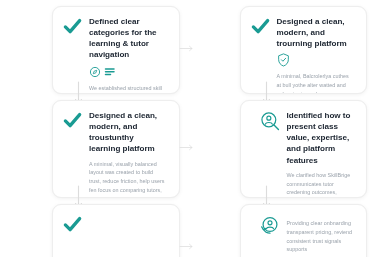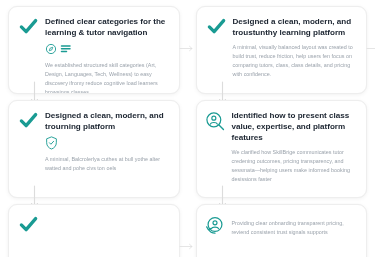--- a/index.html
+++ b/index.html
@@ -82,21 +82,21 @@
 
   .desc {
     margin-top: 5px;
     font-size: 5.4px;
     line-height: 1.62;
     color: #9aa2ab;
     letter-spacing: 0.01px;
   }
 
   
-  .card.icon-left { padding-left: 8px; }
+  .card.icon-left { padding-left: 19px; }
   .card.icon-left .lead-icon {
     flex: 0 0 auto;
     width: 20px;
     height: 20px;
     margin-top: 1px;
   }
   .card.icon-left .lead-icon svg { display: block; width: 20px; height: 20px; }
 
   
   .arrow-right {
@@ -109,21 +109,21 @@
   }
   .arrow-down {
     position: absolute;
     left: 22px;
     bottom: -18px;
     width: 9px;
     height: 30px;
   }
   .arrow-right svg, .arrow-down svg { display: block; overflow: visible; }
 
-  .cell-clip { overflow: visible; }
+  .cell-clip { overflow: visible; margin-left: 44px; }
 </style>
 </head>
 <body>
 
 <div class="board">
   <div class="grid">
 
     <div class="cell cell-clip">
       <div class="card">
         <span class="check">
@@ -162,44 +162,20 @@
     </div>
 
     <div class="cell cell-clip">
       <div class="card">
         <span class="check">
           <svg viewBox="0 0 24 24" fill="none">
             <path d="M3 12.5 L9 18.5 L21 4.5" stroke="#1a9b93" stroke-width="4.2" stroke-linecap="round" stroke-linejoin="round"></path>
           </svg>
         </span>
         <div class="body-col">
-          <div class="title">Designed a clean, modern, and troustunthy learning platform</div>
-          <div class="desc">A minimal, visually balanced layout was created to build trust, reduce friction, help users fen focus on comparing tutors, class, class details, and pricing with confidence.</div>
-        </div>
-      </div>
-      <span class="arrow-right">
-        <svg viewBox="0 0 30 12" fill="none">
-          <path d="M0 6 H24 M19 1.5 L24 6 L19 10.5" stroke="#dcdcdc" stroke-width="1.5" stroke-linecap="round" stroke-linejoin="round"></path>
-        </svg>
-      </span>
-      <span class="arrow-down">
-        <svg viewBox="0 0 12 34" fill="none">
-          <path d="M6 0 V28 M2 23.5 L6 28 L10 23.5" stroke="#dcdcdc" stroke-width="1.5" stroke-linecap="round" stroke-linejoin="round"></path>
-        </svg>
-      </span>
-    </div>
-
-    <div class="cell cell-clip">
-      <div class="card">
-        <span class="check">
-          <svg viewBox="0 0 24 24" fill="none">
-            <path d="M3 12.5 L9 18.5 L21 4.5" stroke="#1a9b93" stroke-width="4.2" stroke-linecap="round" stroke-linejoin="round"></path>
-          </svg>
-        </span>
-        <div class="body-col">
           <div class="title">Designed a clean, modern, and trourning platform</div>
           <div class="icon-row">
             <span>
               <svg width="13" height="14" viewBox="0 0 24 26" fill="none">
                 <path d="M12 1.6 L21 5.2 V12.5 C21 18.4 17 22.4 12 24.2
                          C7 22.4 3 18.4 3 12.5 V5.2 Z" stroke="#1a9b93" stroke-width="1.7" stroke-linejoin="round"></path>
                 <path d="M8.2 12.6 L10.9 15.3 L16 9.8" stroke="#1a9b93" stroke-width="1.7" stroke-linecap="round" stroke-linejoin="round"></path>
               </svg>
             </span>
           </div>
@@ -207,20 +183,44 @@
         </div>
       </div>
       <span class="arrow-down">
         <svg viewBox="0 0 12 34" fill="none">
           <path d="M6 0 V28 M2 23.5 L6 28 L10 23.5" stroke="#dcdcdc" stroke-width="1.5" stroke-linecap="round" stroke-linejoin="round"></path>
         </svg>
       </span>
     </div>
 
     <div class="cell cell-clip">
+      <div class="card">
+        <span class="check">
+          <svg viewBox="0 0 24 24" fill="none">
+            <path d="M3 12.5 L9 18.5 L21 4.5" stroke="#1a9b93" stroke-width="4.2" stroke-linecap="round" stroke-linejoin="round"></path>
+          </svg>
+        </span>
+        <div class="body-col">
+          <div class="title">Designed a clean, modern, and troustunthy learning platform</div>
+          <div class="desc">A minimal, visually balanced layout was created to build trust, reduce friction, help users fen focus on comparing tutors, class, class details, and pricing with confidence.</div>
+        </div>
+      </div>
+      <span class="arrow-right">
+        <svg viewBox="0 0 30 12" fill="none">
+          <path d="M0 6 H24 M19 1.5 L24 6 L19 10.5" stroke="#dcdcdc" stroke-width="1.5" stroke-linecap="round" stroke-linejoin="round"></path>
+        </svg>
+      </span>
+      <span class="arrow-down">
+        <svg viewBox="0 0 12 34" fill="none">
+          <path d="M6 0 V28 M2 23.5 L6 28 L10 23.5" stroke="#dcdcdc" stroke-width="1.5" stroke-linecap="round" stroke-linejoin="round"></path>
+        </svg>
+      </span>
+    </div>
+
+    <div class="cell cell-clip">
       <div class="card icon-left">
         <span class="lead-icon">
           <svg viewBox="0 0 26 26" fill="none">
             <circle cx="11.5" cy="11.5" r="9" stroke="#1a9b93" stroke-width="1.6"></circle>
             <path d="M18.2 18.2 L24 24" stroke="#1a9b93" stroke-width="1.8" stroke-linecap="round"></path>
             <circle cx="11.5" cy="9.3" r="2.6" stroke="#1a9b93" stroke-width="1.5"></circle>
             <path d="M7 17 C7.8 14.2 15.2 14.2 16 17" stroke="#1a9b93" stroke-width="1.5" stroke-linecap="round"></path>
           </svg>
         </span>
         <div class="body-col">

